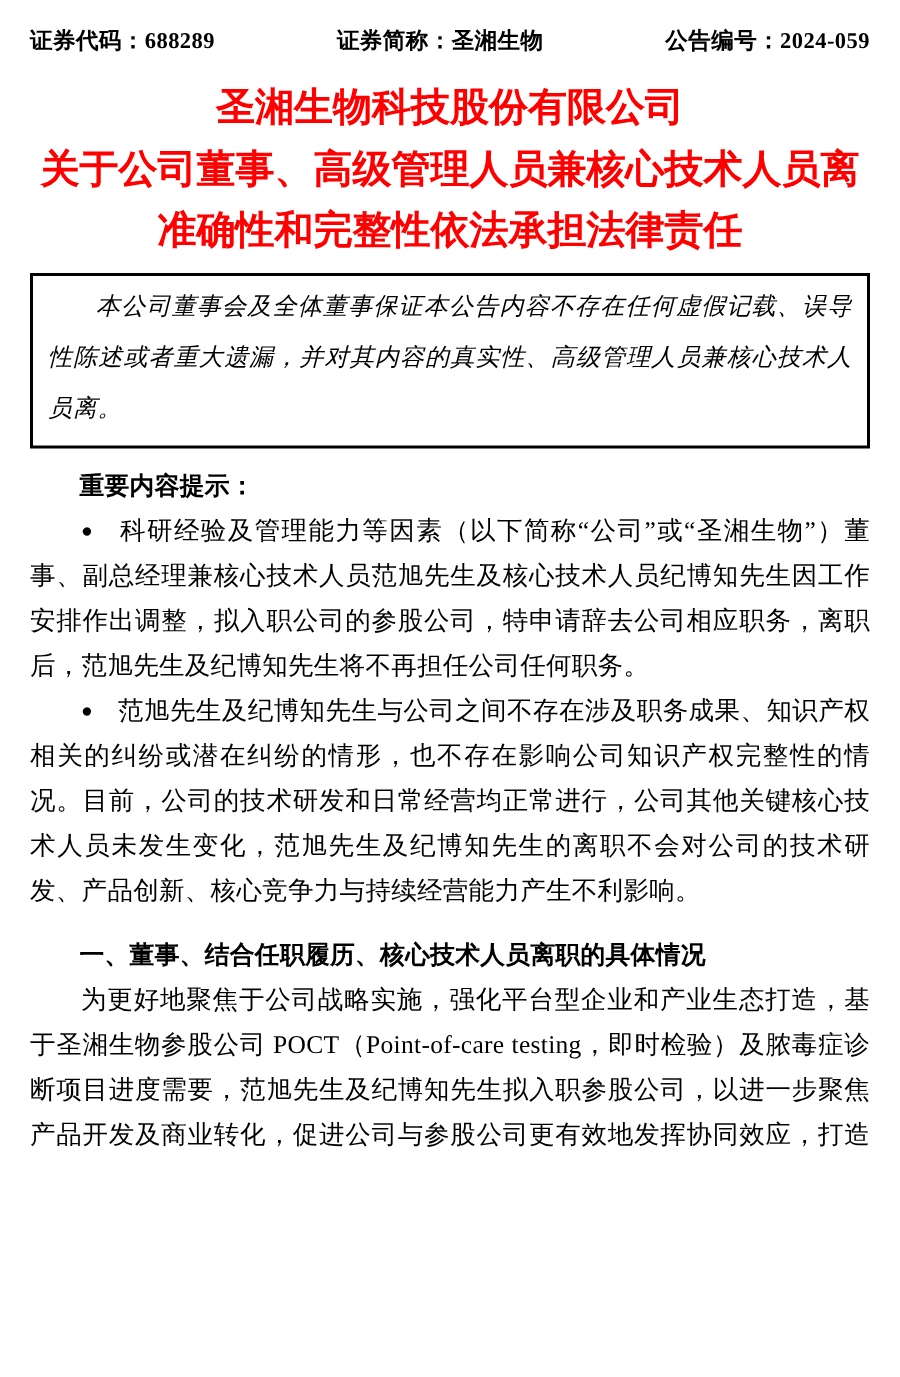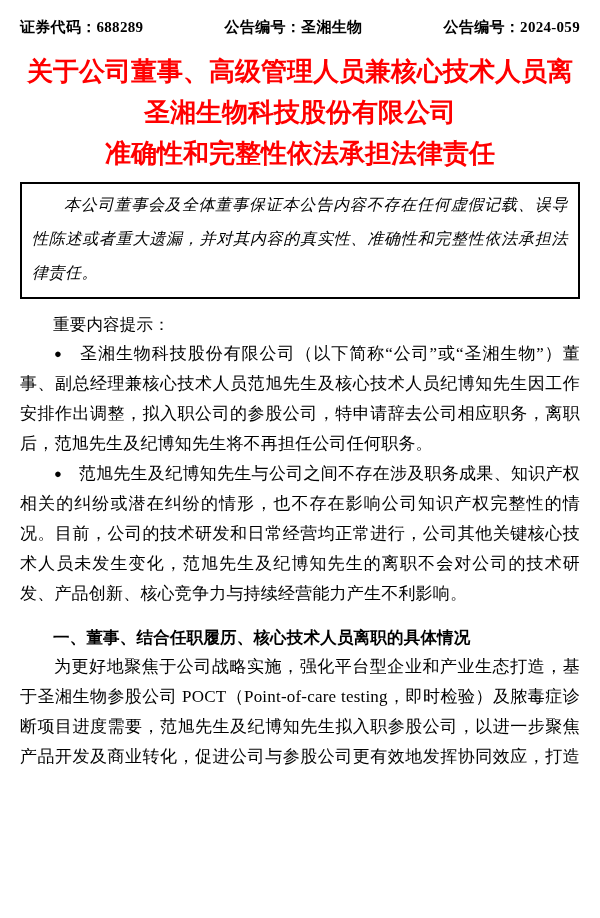--- a/index.html
+++ b/index.html
@@ -50,21 +50,21 @@
   .body {
     padding: 4px 20px 0 20px;
     font-size: 17px;
     line-height: 30px;
     text-align: justify;
     letter-spacing: 0.2px;
   }
   .hint-heading {
     margin: 6px 0 0 0;
     text-indent: 2em;
-    font-weight: 400;
+    font-weight: 700;
     font-family: "Liberation Sans", "DejaVu Sans", sans-serif;
     font-size: 16.5px;
   }
   .bullet-para {
     margin: 0;
     text-indent: 2em;
   }
   .bullet-glyph {
     font-size: 13px;
     margin-right: 12px;
@@ -82,41 +82,41 @@
     text-indent: 2em;
   }
 </style>
 </head>
 <body>
 
 <div class="page">
 
   <div class="doc-header">
     <span>证券代码：688289</span>
-    <span>公告编号：圣湘生物</span>
+    <span>证券简称：圣湘生物</span>
     <span>公告编号：2024-059</span>
   </div>
 
   <h1 class="title">
+    <span class="title-line">圣湘生物科技股份有限公司</span>
     <span class="title-line">关于公司董事、高级管理人员兼核心技术人员离</span>
-    <span class="title-line">圣湘生物科技股份有限公司</span>
     <span class="title-line">准确性和完整性依法承担法律责任</span>
   </h1>
 
   <div class="disclaimer-box">
-    <p>本公司董事会及全体董事保证本公告内容不存在任何虚假记载、误导性陈述或者重大遗漏，并对其内容的真实性、准确性和完整性依法承担法律责任。</p>
+    <p>本公司董事会及全体董事保证本公告内容不存在任何虚假记载、误导性陈述或者重大遗漏，并对其内容的真实性、高级管理人员兼核心技术人员离。</p>
   </div>
 
   <div class="body">
 
     <p class="hint-heading">重要内容提示：</p>
 
     <p class="bullet-para">
       <span class="bullet-glyph">●</span>
-      <span>圣湘生物科技股份有限公司（以下简称“公司”或“圣湘生物”）董事、副总经理兼核心技术人员范旭先生及核心技术人员纪博知先生因工作安排作出调整，拟入职公司的参股公司，特申请辞去公司相应职务，离职后，范旭先生及纪博知先生将不再担任公司任何职务。</span>
+      <span>科研经验及管理能力等因素（以下简称“公司”或“圣湘生物”）董事、副总经理兼核心技术人员范旭先生及核心技术人员纪博知先生因工作安排作出调整，拟入职公司的参股公司，特申请辞去公司相应职务，离职后，范旭先生及纪博知先生将不再担任公司任何职务。</span>
     </p>
 
     <p class="bullet-para">
       <span class="bullet-glyph">●</span>
       <span>范旭先生及纪博知先生与公司之间不存在涉及职务成果、知识产权相关的纠纷或潜在纠纷的情形，也不存在影响公司知识产权完整性的情况。目前，公司的技术研发和日常经营均正常进行，公司其他关键核心技术人员未发生变化，范旭先生及纪博知先生的离职不会对公司的技术研发、产品创新、核心竞争力与持续经营能力产生不利影响。</span>
     </p>
 
 
     <p class="section-heading">一、董事、结合任职履历、核心技术人员离职的具体情况</p>
 

